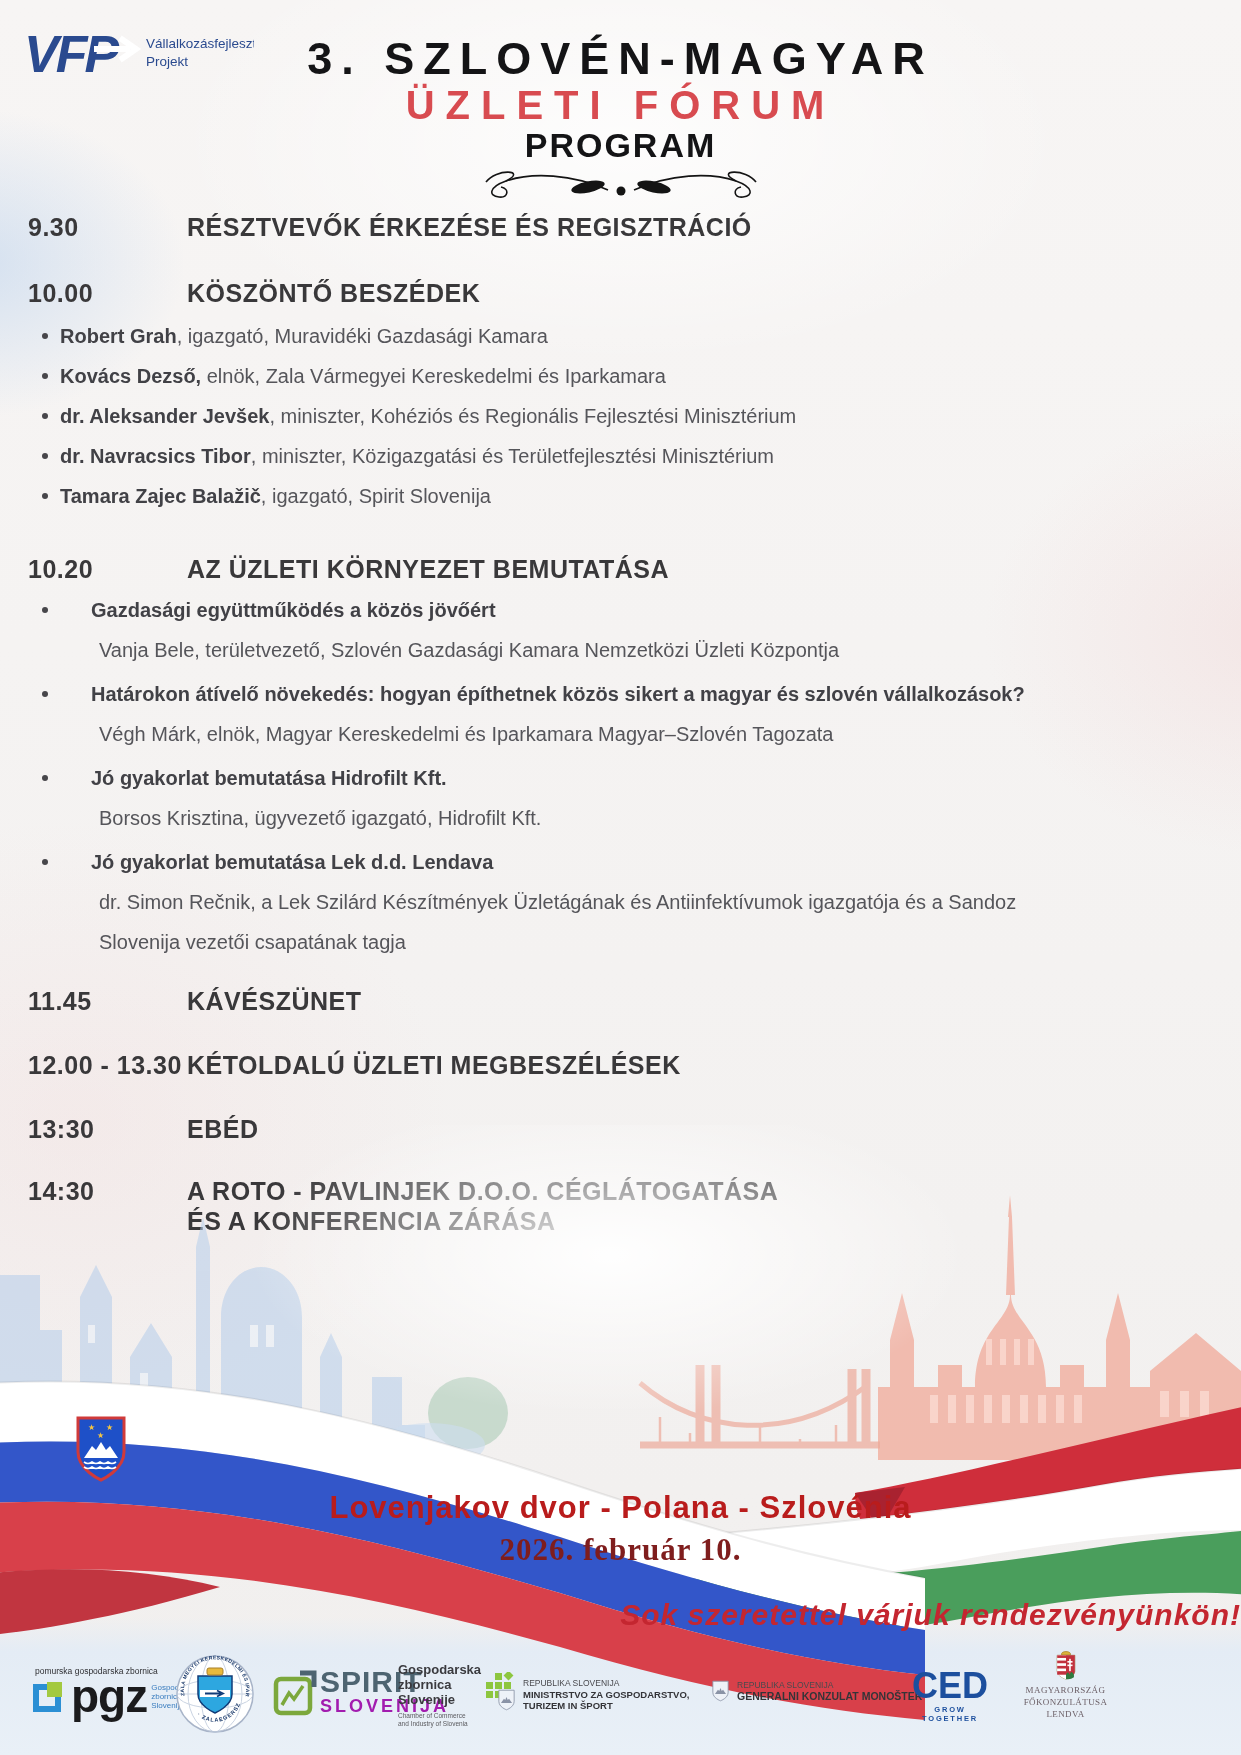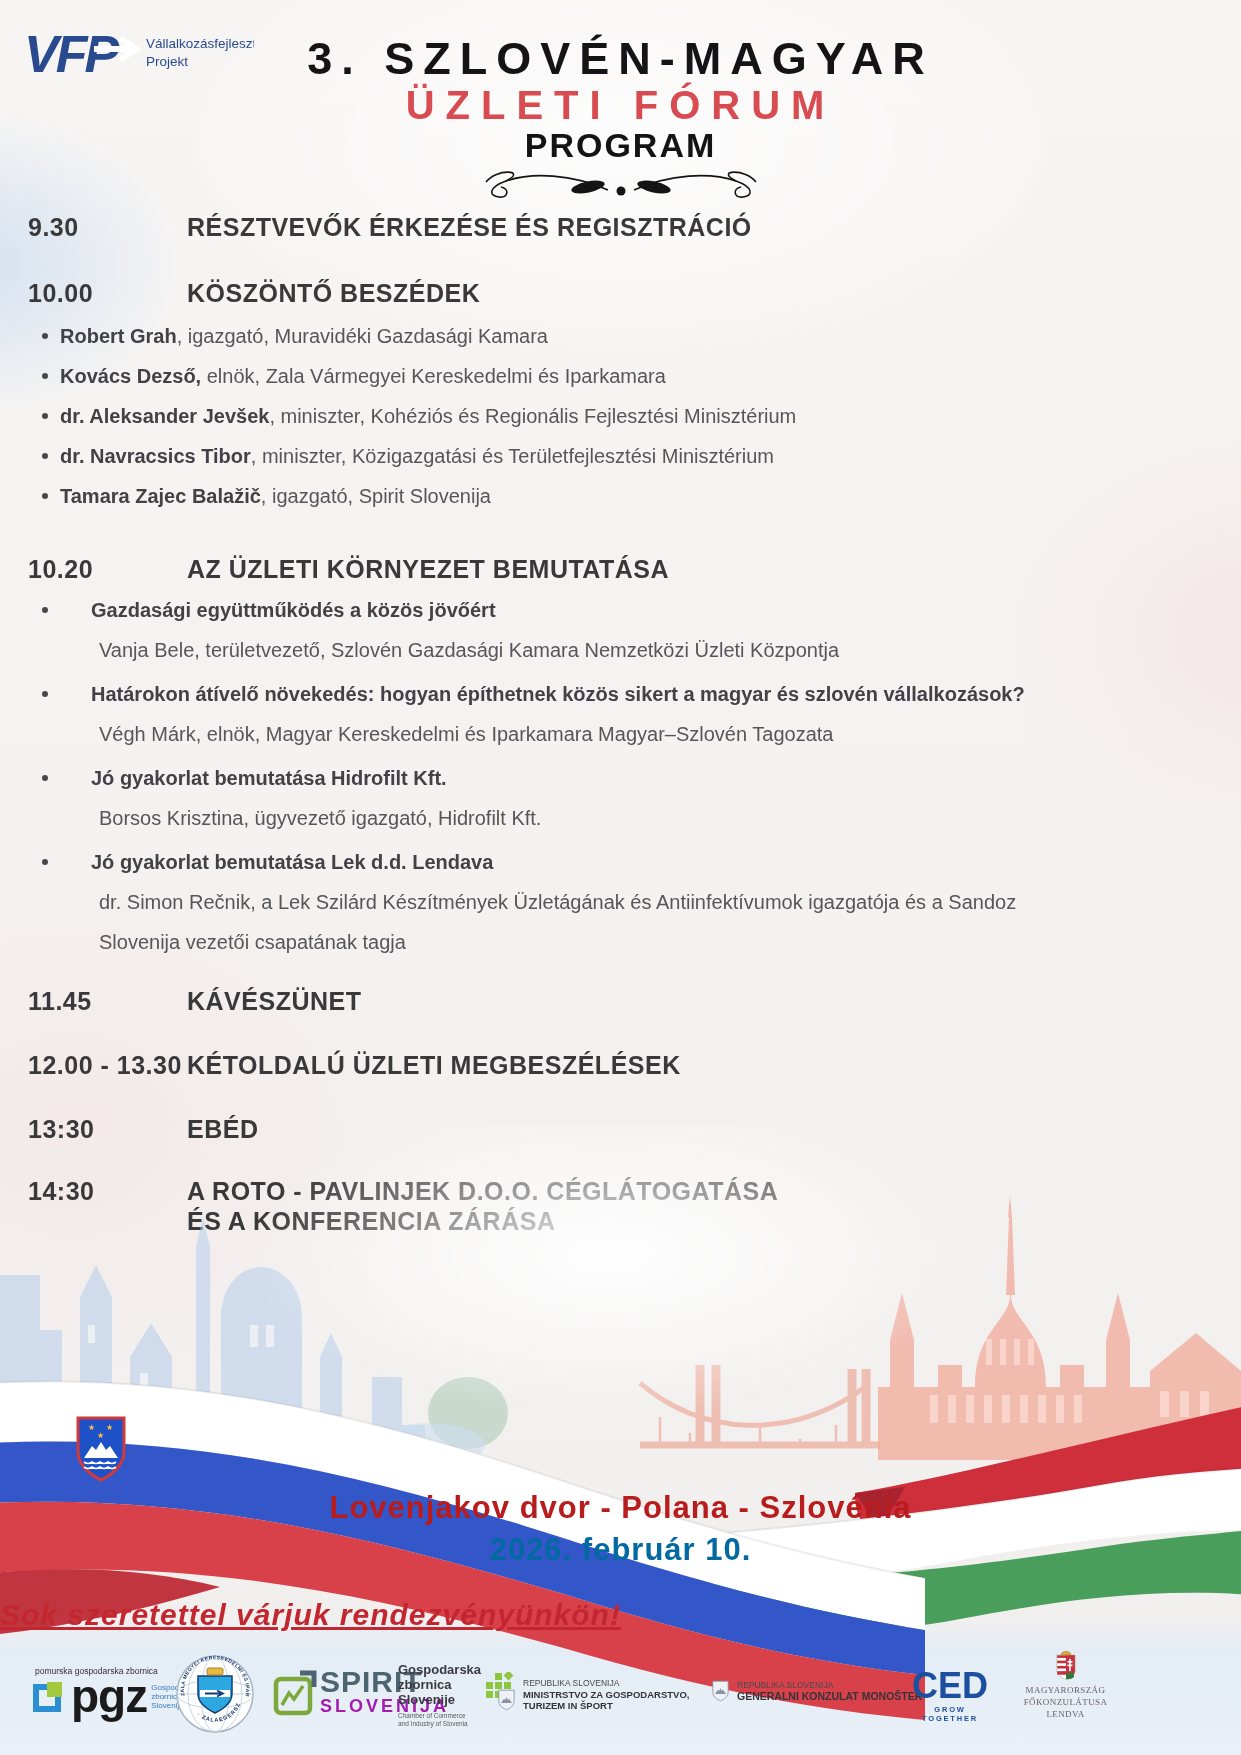--- a/index.html
+++ b/index.html
@@ -34,22 +34,22 @@
   ul.topics{list-style:none;margin:0 0 24px 0;padding:0;max-width:1065px;}
   ul.topics li{position:relative;padding-left:91px;margin-bottom:4px;font-size:20px;}
   ul.topics li::before{top:17px;}
   .t-strong{line-height:40px;display:block;}
   .t-sub{line-height:40px;display:block;padding-left:8px;color:#55555a;}
   .line2{line-height:30px;}
 
   
   .banner{left:0;bottom:0;width:1241px;height:630px;}
   .venue{left:0;right:0;top:1490px;text-align:center;font-size:31px;font-weight:800;letter-spacing:1px;color:#b91c1c;line-height:36px;}
-  .date{left:0;right:0;top:1532px;text-align:center;font-size:31px;font-weight:800;letter-spacing:1px;color:#0369a1;line-height:36px;}
-  .tagline{left:0;right:0;top:1598px;text-align:left;font-size:30px;font-weight:800;font-style:italic;letter-spacing:1px;color:#c42630;text-decoration:underline;}
+  .date{left:0;right:0;top:1532px;text-align:center;font-size:31px;font-weight:800;letter-spacing:1px;color:#7f1d1d;line-height:36px;font-family:Liberation Serif, serif;}
+  .tagline{left:0;right:0;top:1598px;text-align:right;font-size:30px;font-weight:800;font-style:italic;letter-spacing:1px;color:#c42630;}
 
   
   .partners{left:0;top:1648px;width:1241px;height:100px;}
   .pt{position:absolute;}
   .pgz-top{font-size:8.5px;color:#2f2f33;margin:0 0 2px 2px;white-space:nowrap;}
   .pgz-row{display:flex;align-items:center;gap:4px;}
   .pgz-big{font-size:46px;line-height:36px;font-weight:700;color:#1b1b1d;letter-spacing:-1px;}
   .pgz-right{font-size:8px;line-height:9px;color:#3a7dbf;display:flex;align-items:center;gap:3px;}
   .spirit-row{display:flex;align-items:center;gap:0;}
   .spirit-name{font-size:30px;line-height:28px;font-weight:800;color:#4d6471;letter-spacing:1px;}

